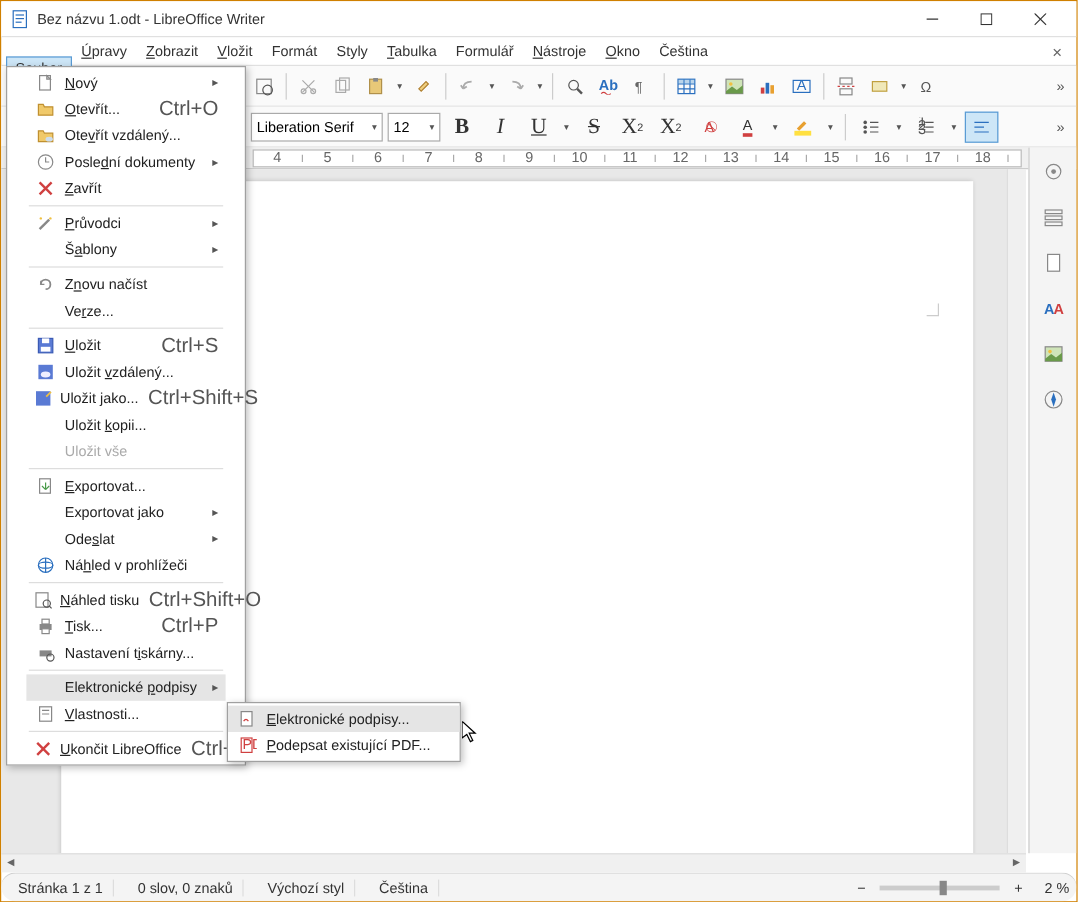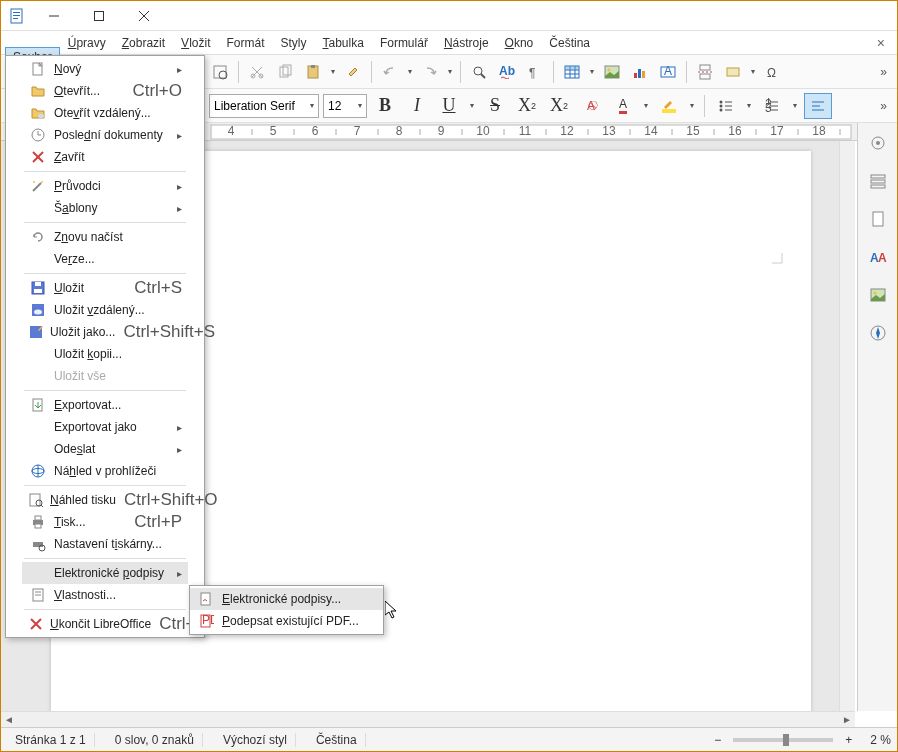--- a/index.html
+++ b/index.html
@@ -44,21 +44,21 @@
 
 .sidebar { position: absolute; right: 0; top: 122px; bottom: 40px; width: 40px; background: #f4f4f4; border-left: 1px solid #ccc; display: flex; flex-direction: column; align-items: center; padding-top: 6px; gap: 10px; }
 .sidebtn { width: 28px; height: 28px; display: flex; align-items: center; justify-content: center; }
 
 
 .vscroll { position: absolute; right: 42px; top: 140px; bottom: 40px; width: 16px; background: #f0f0f0; border-left: 1px solid #ddd; }
 .hscroll { position: absolute; left: 0; right: 42px; bottom: 24px; height: 16px; background: #f0f0f0; border-top: 1px solid #ddd; display:flex; align-items:center; }
 .hscroll .arrow { width:16px; text-align:center; color:#666; font-size:10px; }
 
 
-.statusbar { position: absolute; left: 0; right: 0; bottom: 0; height: 24px; background: #f4f4f4; border-top: 1px solid #ccc; display: flex; align-items: center; padding: 0 6px; gap: 12px; font-size: 11px; color: #333; }
+.statusbar { position: absolute; left: 0; right: 0; bottom: 0; height: 24px; background: #f4f4f4; border-top: 1px solid #ccc; display: flex; align-items: center; padding: 0 6px; gap: 12px; font-size: 11px; color: #333; border-radius: 12px; }
 .statusbar .cell { padding: 0 8px; border-right: 1px solid #ddd; }
 .statusbar .spacer { flex: 1; }
 .zoom-slider { width: 100px; height: 4px; background: #ccc; position: relative; }
 .zoom-slider::after { content:""; position:absolute; left:50%; top:-4px; width:6px; height:12px; background:#888; }
 
 
 .dropdown { position: absolute; left: 4px; top: 54px; width: 200px; background: #fff; border: 1px solid #a0a0a0; box-shadow: 2px 2px 6px rgba(0,0,0,.25); z-index: 100; padding: 2px 16px; }
 .ditem { height: 22px; display: flex; align-items: center; padding: 0 6px; position: relative; }
 .ditem:hover, .ditem.hl { background: #e5e5e5; }
 .ditem .ico { width: 20px; height: 16px; display: flex; align-items: center; justify-content: center; margin-right: 6px; }
@@ -79,20 +79,21 @@
 
 <div class="titlebar">
   <span class="doc-icon">
     <svg width="16" height="16">
         <rect x="2" y="1" width="11" height="14" fill="#fff" stroke="#2a6fbf"></rect>
         <rect x="4" y="4" width="7" height="1" fill="#2a6fbf"></rect>
         <rect x="4" y="7" width="7" height="1" fill="#2a6fbf"></rect>
         <rect x="4" y="10" width="5" height="1" fill="#2a6fbf"></rect>
       </svg>
   </span>
+  <span class="title">Bez názvu 1.odt - LibreOffice Writer</span>
   <div class="winbtns">
     <div class="winbtn">
         <svg width="10" height="10">
           <line x1="0" y1="5" x2="10" y2="5" stroke="#333"></line>
         </svg>
       </div>
     <div class="winbtn">
         <svg width="10" height="10">
           <rect x="0.5" y="0.5" width="9" height="9" fill="none" stroke="#333"></rect>
         </svg>

